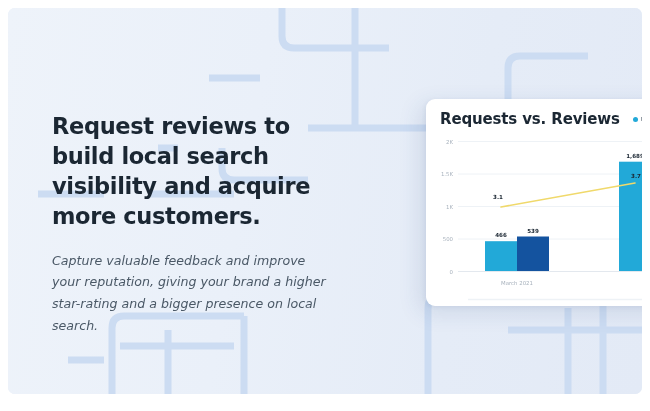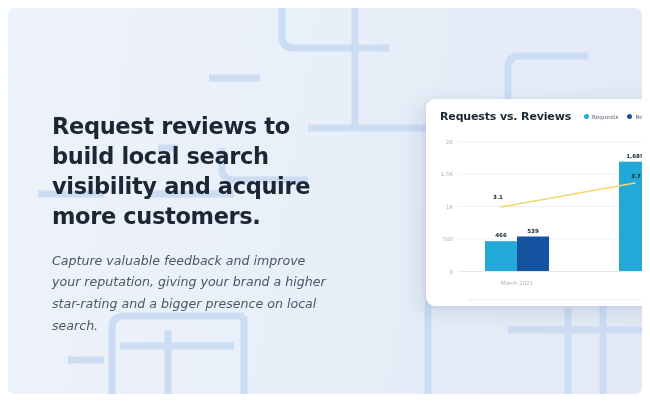--- a/index.html
+++ b/index.html
@@ -92,21 +92,21 @@
     position: absolute;
     left: 14px;
     top: 11px;
     right: 0;
     display: flex;
     align-items: center;
     gap: 13px;
     white-space: nowrap;
   }
   #card-title {
-    font-size: 11px;
+    font-size: 15px;
     font-weight: 700;
     color: #1b2733;
     letter-spacing: -0.15px;
     font-family: "DejaVu Sans", sans-serif;
   }
   #legend {
     display: flex;
     align-items: center;
     gap: 9px;
     white-space: nowrap;

